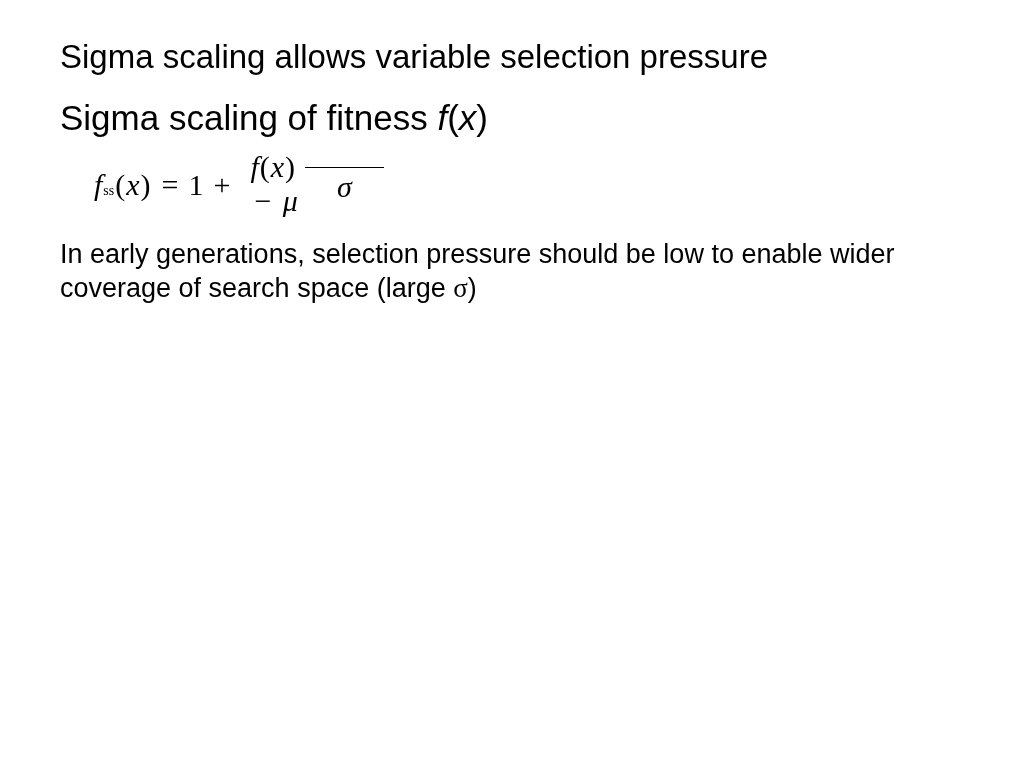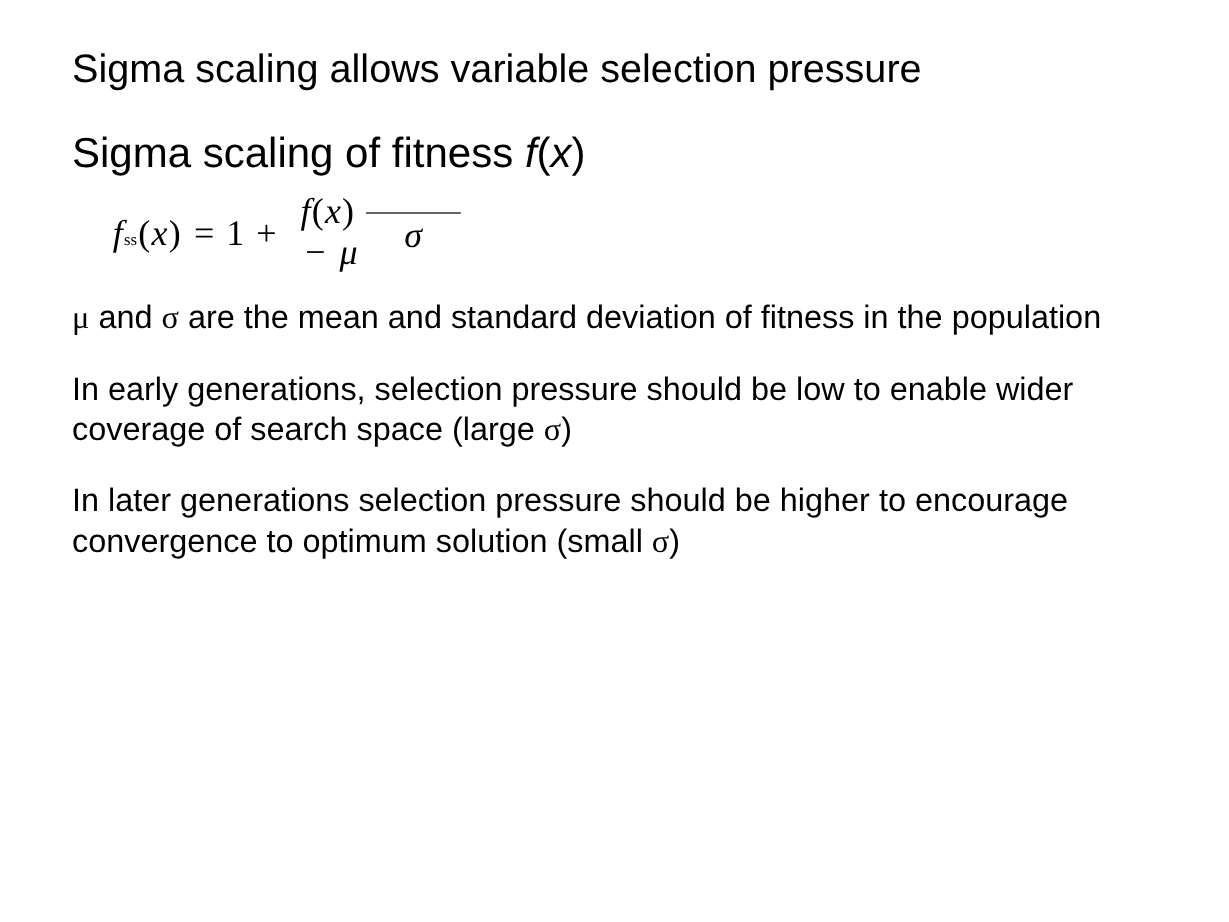--- a/index.html
+++ b/index.html
@@ -10,21 +10,21 @@
     font-family: Arial, Helvetica, sans-serif;
     background: #fff;
     color: #000;
     box-sizing: border-box;
   }
   .slide {
     padding: 38px 60px 0 60px;
   }
   .title {
     font-size: 33px;
-    margin-bottom: 32px;
+    margin-bottom: 22px;
   }
   .sub {
     font-size: 35px;
     margin-bottom: 12px;
   }
   .ital { font-style: italic; }
   .eq-block {
     margin: 4px 0 18px 34px;
     font-family: "Times New Roman", serif;
     font-size: 30px;
@@ -77,25 +77,19 @@
           <span style="margin:0 4px">−</span>
           <span class="fss sym">μ</span>
         </span>
         <span class="den">
           <span class="fss sym">σ</span>
         </span>
       </span>
     </div>
   </div>
 
-  <div class="para">
-    <span class="sym">μ</span><span> and </span><span class="sym">σ</span><span> are the mean and standard deviation of fitness in the population</span>
-  </div>
 
   <div class="para">
     <span>In early generations, selection pressure should be low to enable wider coverage of search space (large </span><span class="sym">σ</span><span>)</span>
   </div>
 
-  <div class="para">
-    <span>In later generations selection pressure should be higher to encourage convergence to optimum solution (small </span><span class="sym">σ</span><span>)</span>
-  </div>
 
 </div>
 
 </body></html>

